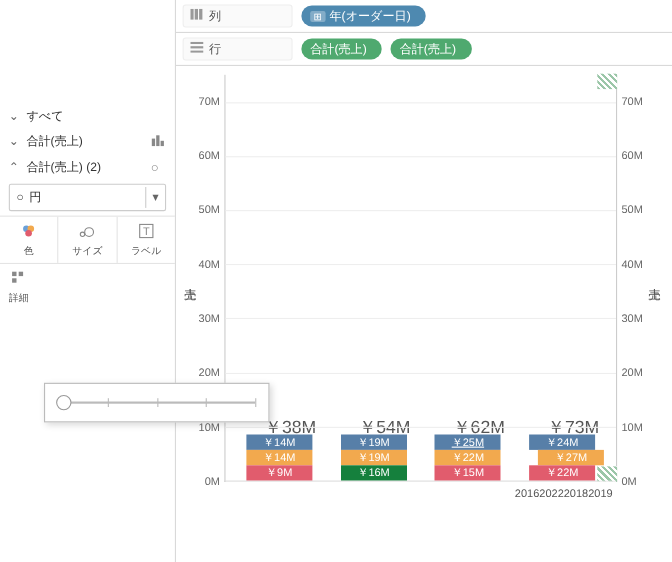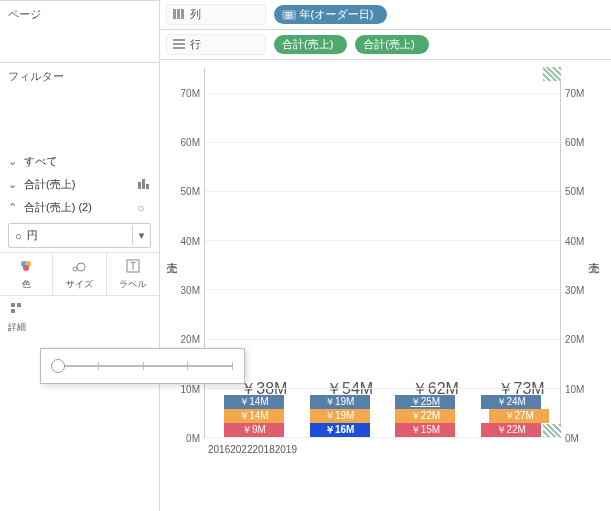--- a/index.html
+++ b/index.html
@@ -228,41 +228,39 @@
   }
   .total-label {
     position: absolute;
     top: -16px;
     font-size: 16px;
     color: #555;
     margin-left: 20px;
   }
   .x-axis {
     display: flex;
-    justify-content: flex-start;
+    justify-content: flex-end;
     padding: 6px 44px 0 44px;
     font-size: 10px;
     color: #555;
   }
   .corner-hatch {
     position: absolute;
     width: 18px;
     height: 14px;
     background: repeating-linear-gradient(45deg,#9bc6a8,#9bc6a8 2px,#fff 2px,#fff 4px);
   }
 </style>
 </head>
 <body>
 
 <div class="root">
   <div class="left-col">
-    <div class="panel-title">ページ</div>
     <div class="panel-body"></div>
 
-    <div class="panel-title">フィルター</div>
     <div class="panel-body" style="min-height:60px"></div>
 
 
     <div class="marks-row">
       <span class="chevron">⌄</span>
       <span>すべて</span>
     </div>
 
     <div class="marks-row">
       <span class="chevron">⌄</span>
@@ -390,21 +388,21 @@
           </div>
         <div class="plot" id="plot">
           <div class="bars" id="bars">
               <div class="bar-col">
                 <div class="seg" style="background: rgb(225, 92, 109); height: 13.3333%;">￥9M</div>
                 <div class="seg" style="background: rgb(242, 169, 78); height: 18.6667%;">￥14M</div>
                 <div class="seg" style="background: rgb(87, 127, 168); height: 18.6667%;">￥14M</div>
                 <div class="total-label">￥38M</div>
               </div>
               <div class="bar-col">
-                <div class="seg" style="background: #1d4ed8; height: 21.3333%; font-weight: bold;">￥16M</div>
+                <div class="seg" style="background: #15803d; height: 21.3333%;">￥16M</div>
                 <div class="seg" style="background: rgb(242, 169, 78); height: 25.3333%;">￥19M</div>
                 <div class="seg" style="background: rgb(87, 127, 168); height: 25.3333%;">￥19M</div>
                 <div class="total-label">￥54M</div>
               </div>
               <div class="bar-col">
                 <div class="seg" style="background: rgb(225, 92, 109); height: 20%;">￥15M</div>
                 <div class="seg" style="background: rgb(242, 169, 78); height: 29.3333%;">￥22M</div>
                 <div class="seg" style="background: rgb(87, 127, 168); height: 33.3333%; text-decoration: underline;">￥25M</div>
                 <div class="total-label">￥62M</div>
               </div>

